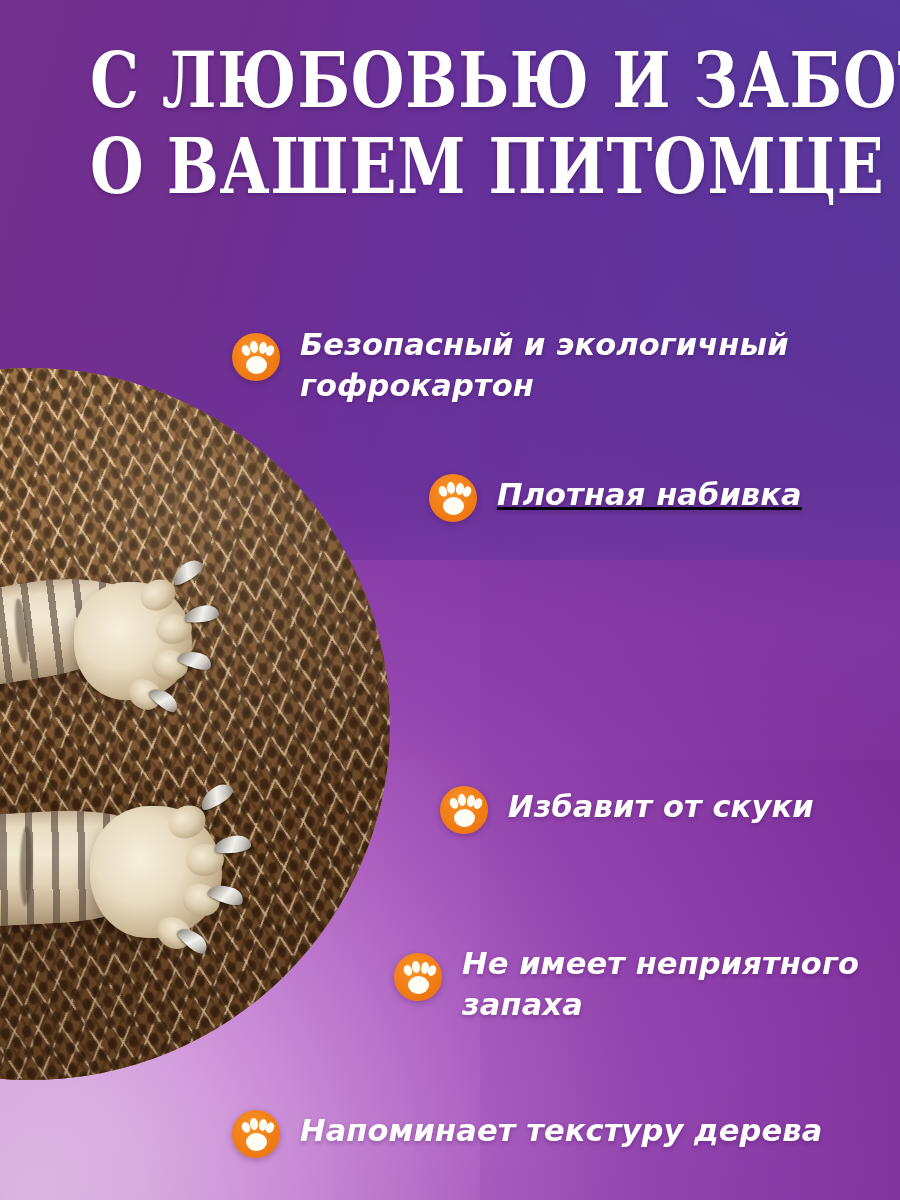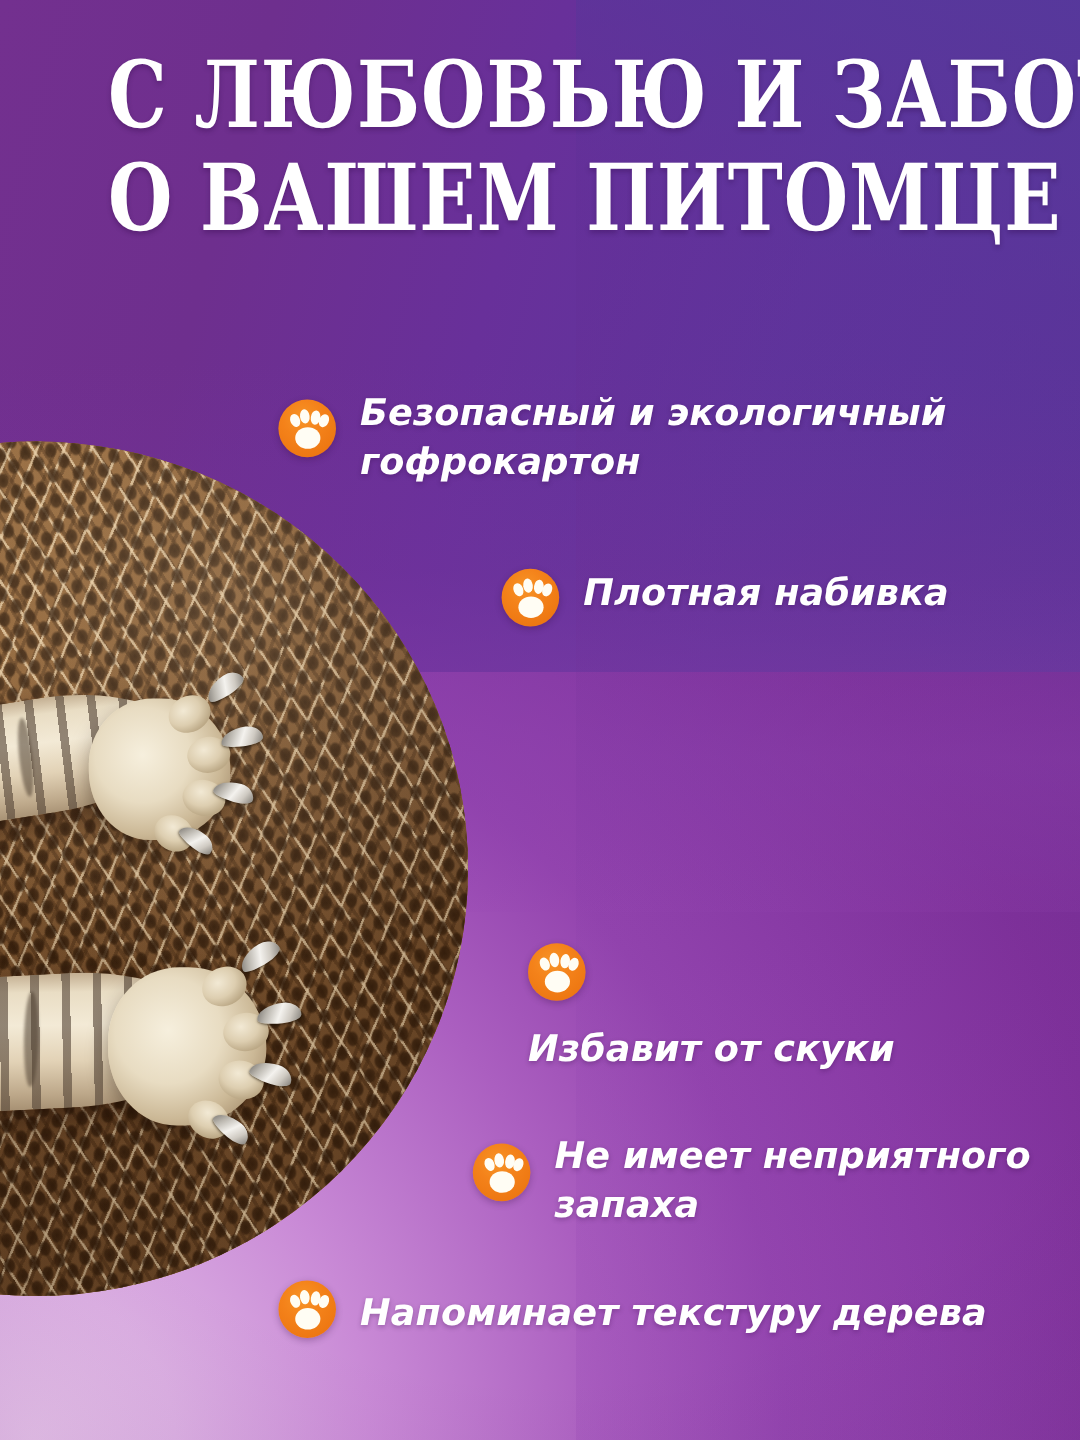--- a/index.html
+++ b/index.html
@@ -152,27 +152,27 @@
     color:#fff;
     font-family:"DejaVu Sans", sans-serif;
     font-weight:700;font-style:italic;
     font-size:30.5px;line-height:1.35;
     letter-spacing:.1px;
     text-shadow:0 2px 4px rgba(45,8,62,.30);
   }
   
   .b1{left:232px;top:324px;width:660px;}
   .b1 .paw-badge{margin-top:9px;}
-  .b2{left:418px;top:474px;width:470px;}
+  .b2{left:429px;top:474px;width:470px;text-decoration:underline;}
   .b3{left:440px;top:620px;width:450px;}
   .b3 .paw-badge{margin-top:11px;}
-  .b4{left:440px;top:786px;width:450px;flex-direction:column;}
+  .b4{left:440px;top:786px;width:450px;}
   .b5{left:394px;top:928px;width:520px;margin-top:15px;}
   .b5 .paw-badge{margin-top:10px;}
-  .b6{left:232px;top:1067px;width:660px;align-items:flex-end;}
+  .b6{left:232px;top:1110px;width:660px;}
 </style>
 </head>
 <body>
 
 <div id="poster">
 
   <div class="bg-base"></div>
   <div class="bg-top"></div>
   <div class="bg-top-fade"></div>
   <div class="bg-right-wash"></div>

